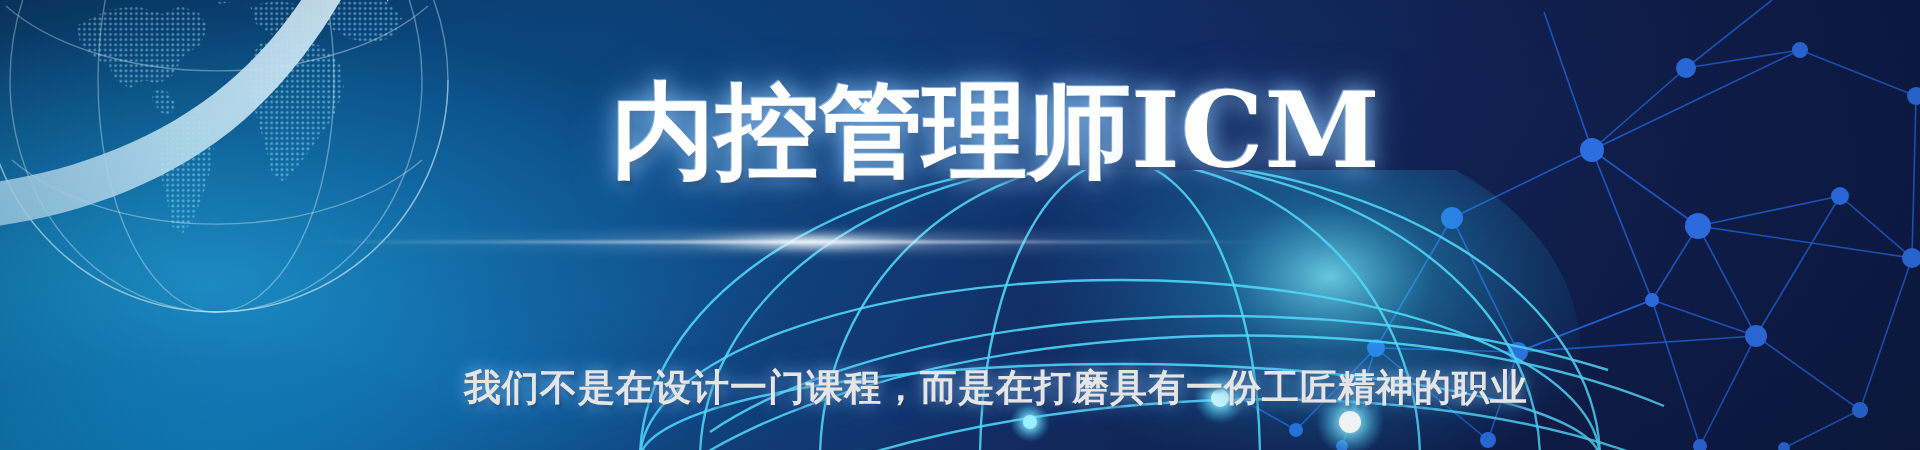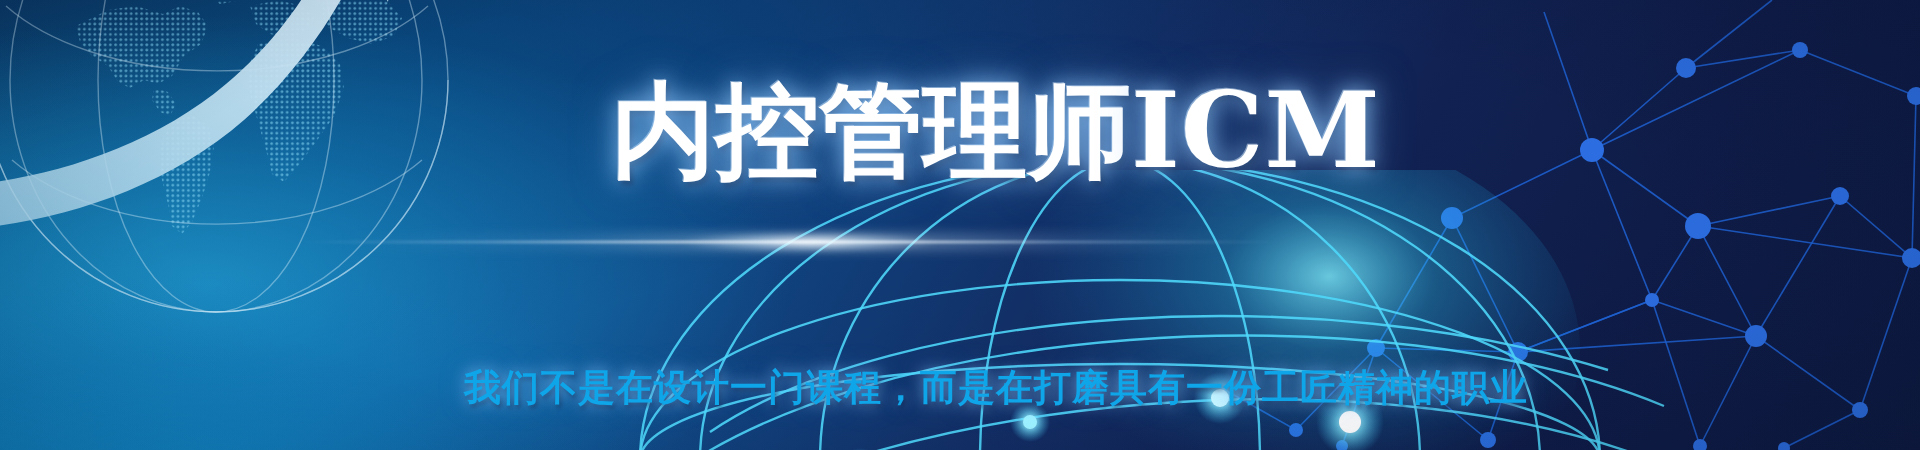--- a/index.html
+++ b/index.html
@@ -114,21 +114,21 @@
   .title .latin{
     font-family:"DejaVu Serif","Liberation Serif",serif;
     font-weight:700;
     letter-spacing:1px;
   }
   .subtitle{
     margin-top:18px;
     font-family:"DejaVu Sans","Liberation Sans",sans-serif;
     font-size:37px;
     font-weight:700;
-    color:#0ea5e9;
+    color:#e5e5e5;
     letter-spacing:1px;
     white-space:nowrap;
     text-shadow:
       0 0 14px rgba(140,200,255,.70),
       0 0 28px rgba(100,170,240,.40),
       2px 3px 4px rgba(6,22,58,.55);
   }
 </style>
 </head>
 <body>

